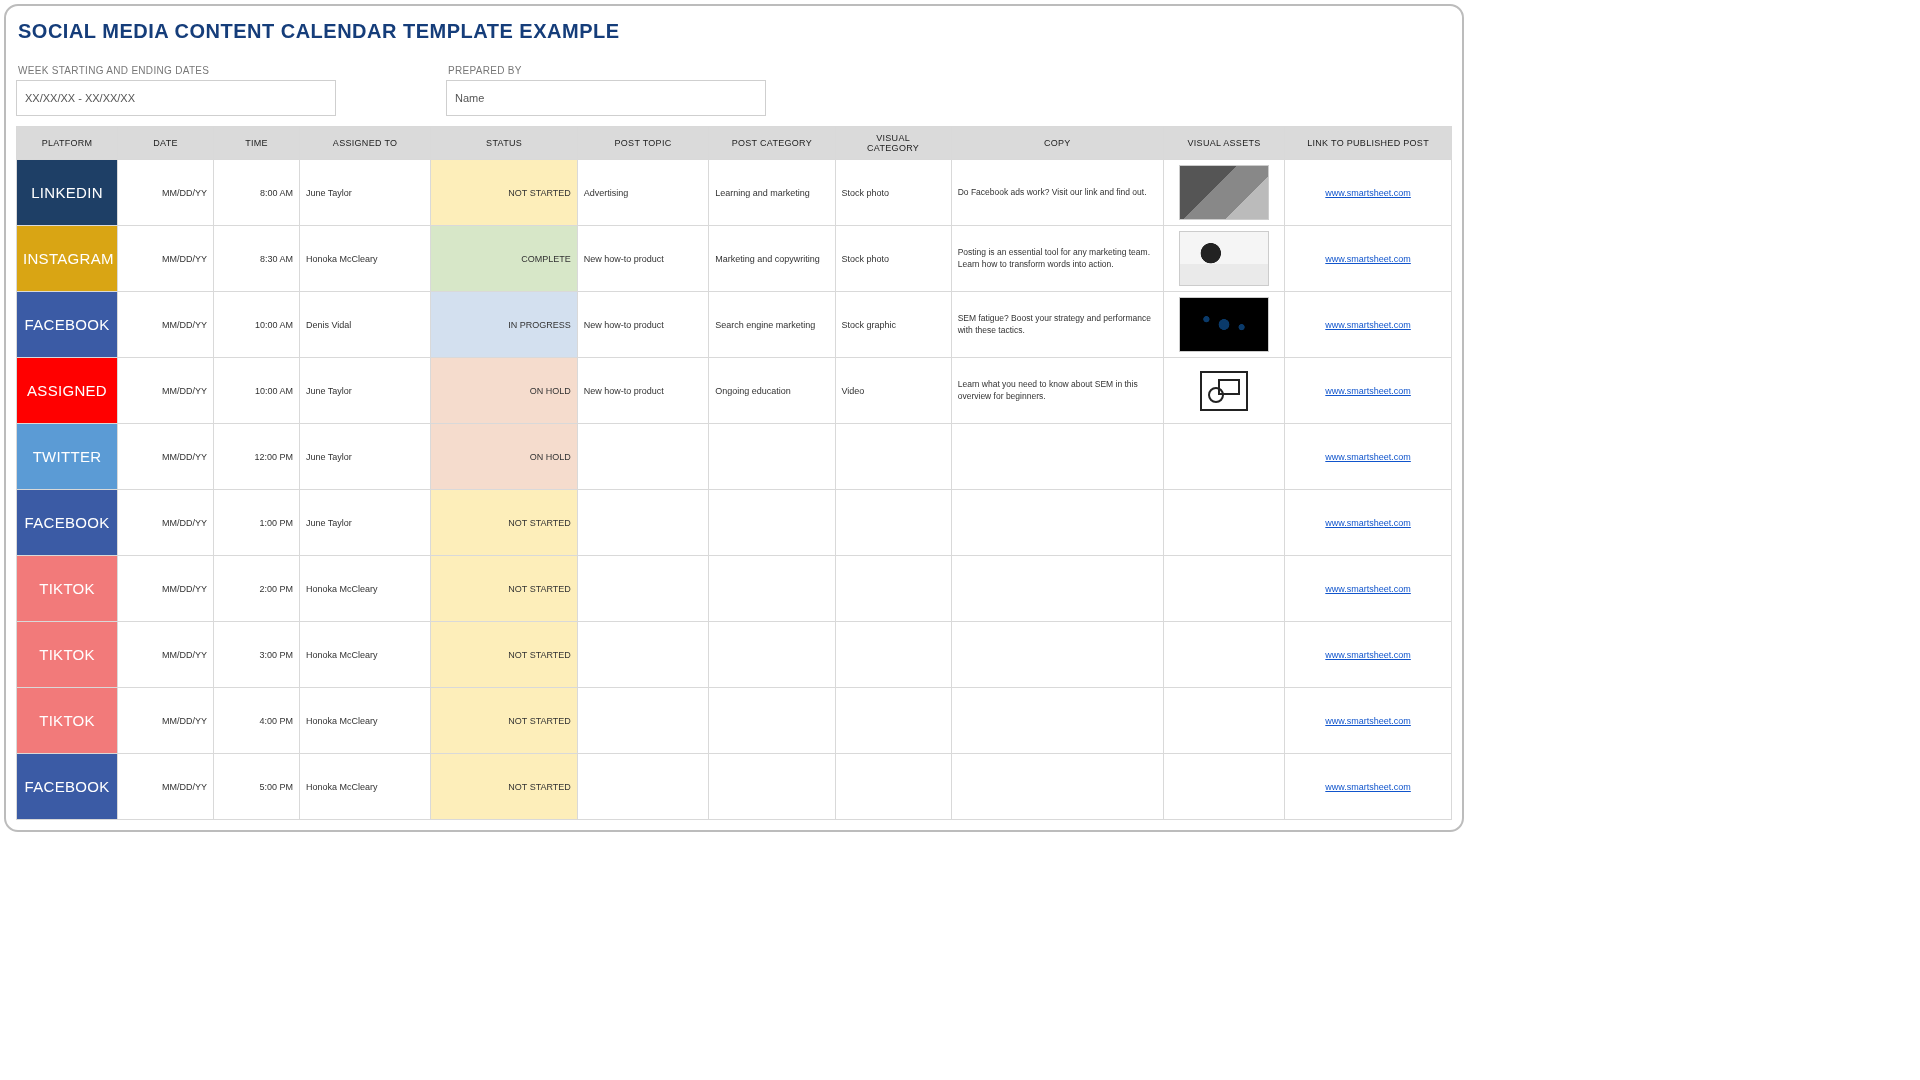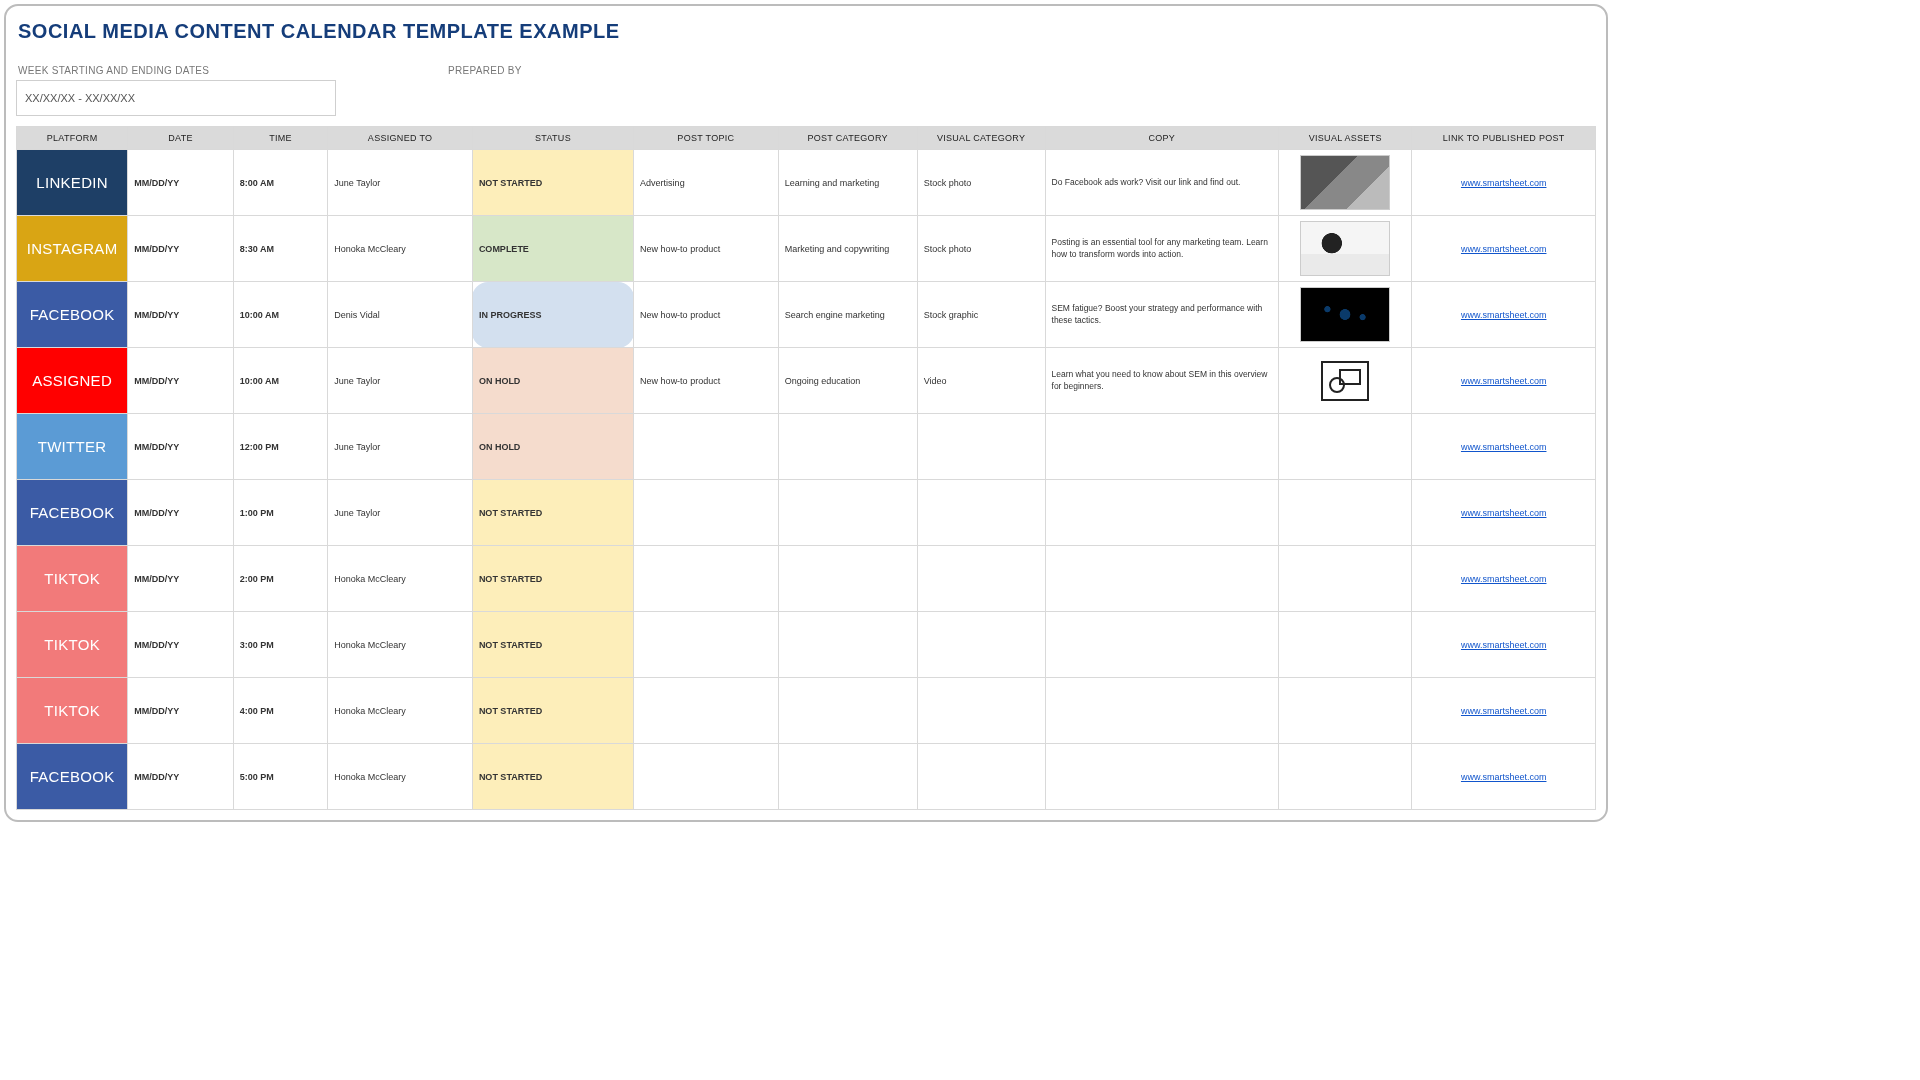--- a/index.html
+++ b/index.html
@@ -2,21 +2,21 @@
 <html><head>
 <meta charset="utf-8">
 <style>
   * { box-sizing: border-box; margin: 0; padding: 0; }
   body {
     font-family: Arial, Helvetica, sans-serif;
     background: #fff;
     padding: 4px;
   }
   .frame {
-    width: 1604px;
+    width: 1460px;
     border: 2px solid #bcbcbc;
     border-radius: 14px;
     padding: 10px 10px 10px 10px;
     background: #fff;
   }
   .title {
     color: #153d7a;
     font-weight: 700;
     font-size: 20px;
     letter-spacing: .5px;
@@ -48,21 +48,21 @@
   col.c-topic{width:130px}
   col.c-cat{width:125px}
   col.c-vcat{width:115px}
   col.c-copy{width:210px}
   col.c-va{width:120px}
   col.c-link{width:165px}
 
   .platform-cell{
     color:#fff; text-align:center; font-size:15px; font-weight:500; letter-spacing:.3px;
   }
-  .date-cell,.time-cell,.status-cell{ text-align:left;font-weight:bold; }
+  .date-cell,.time-cell,.status-cell{ text-align:right; }
   .status-cell{ font-size:9px; }
   .copy-cell{ font-size:8.5px; line-height:1.35; }
   .link-cell{ text-align:center; }
   .link-cell a{ color:#1155cc; font-size:9px; text-decoration:underline; }
 
   .thumb{
     width:90px; height:55px; margin:0 auto; background:#ddd; border:1px solid #ccc;
     background-size:cover; background-position:center;
   }
   .thumb.laptop{
@@ -98,20 +98,21 @@
 
   <div class="title">SOCIAL MEDIA CONTENT CALENDAR TEMPLATE EXAMPLE</div>
 
   <div class="meta-row">
     <div class="meta-block">
       <div class="meta-label">WEEK STARTING AND ENDING DATES</div>
       <input type="text" value="XX/XX/XX - XX/XX/XX" style="">
     </div>
     <div class="meta-block">
       <div class="meta-label">PREPARED BY</div>
+      <input type="text" value="Name" style="">
     </div>
   </div>
 
   <table>
     <colgroup>
       <col class="c-plat">
         <col class="c-date">
         <col class="c-time">
         <col class="c-asg">
       <col class="c-stat">
@@ -166,21 +167,21 @@
           <td class="va-cell">
             <div class="thumb person"></div>
           </td>
           <td class="link-cell"><a href="#">www.smartsheet.com</a></td>
         </tr>
         <tr>
           <td class="platform-cell" style="background: rgb(59, 91, 165);">FACEBOOK</td>
           <td class="date-cell">MM/DD/YY</td>
           <td class="time-cell">10:00 AM</td>
           <td>Denis Vidal</td>
-          <td class="status-cell" style="background: rgb(211, 224, 239); border-radius: 16px;">IN PROGRESS</td>
+          <td class="status-cell" style="background: rgb(211, 224, 239);">IN PROGRESS</td>
           <td>New how-to product</td>
           <td>Search engine marketing</td>
           <td>Stock graphic</td>
           <td class="copy-cell">SEM fatigue? Boost your strategy and performance with these tactics.</td>
           <td class="va-cell">
             <div class="thumb network"></div>
           </td>
           <td class="link-cell"><a href="#">www.smartsheet.com</a></td>
         </tr>
         <tr>

